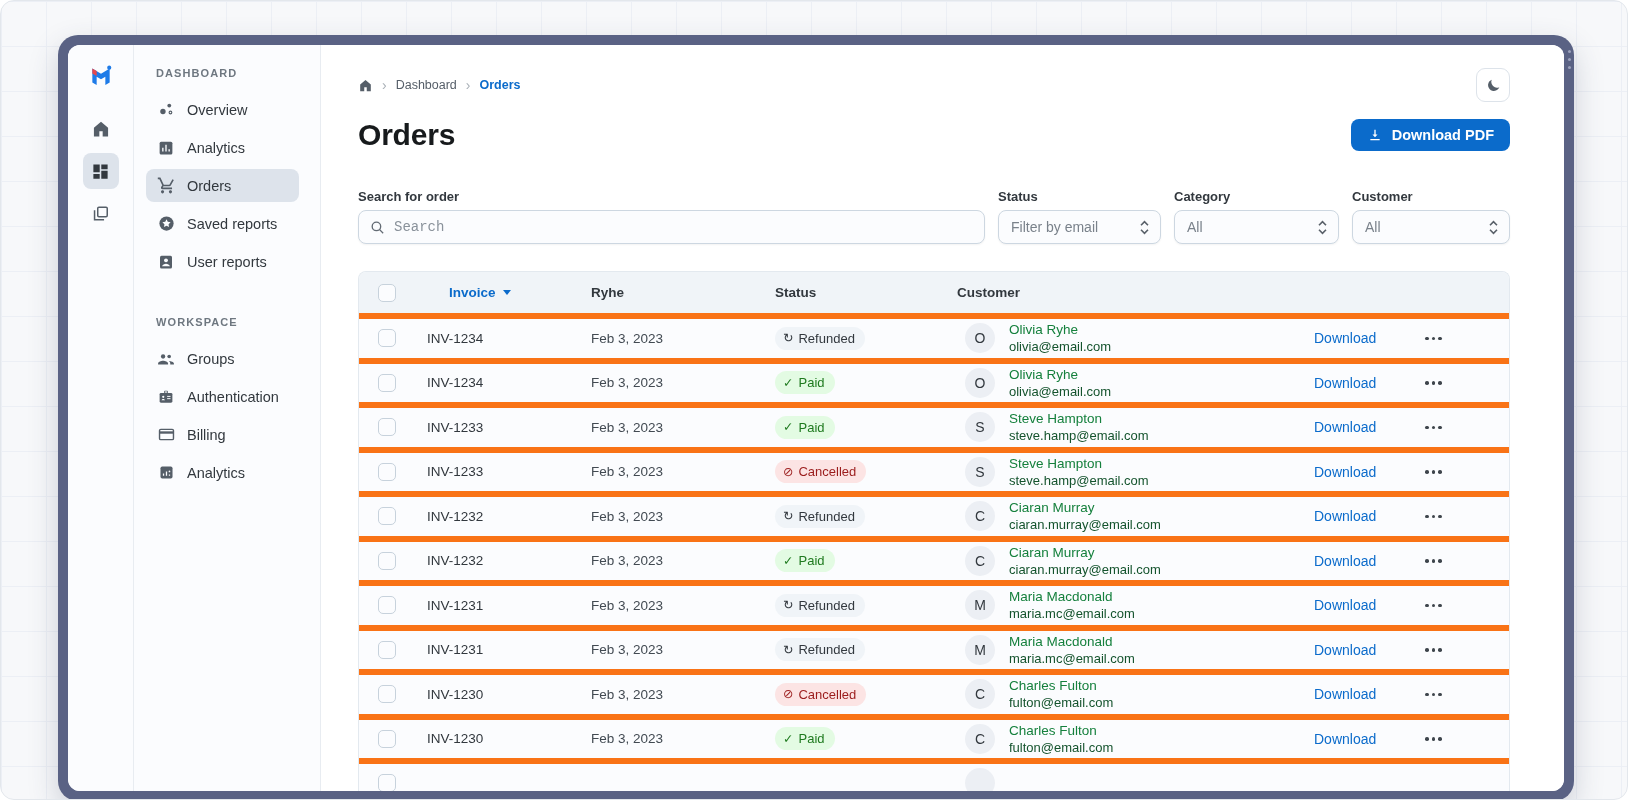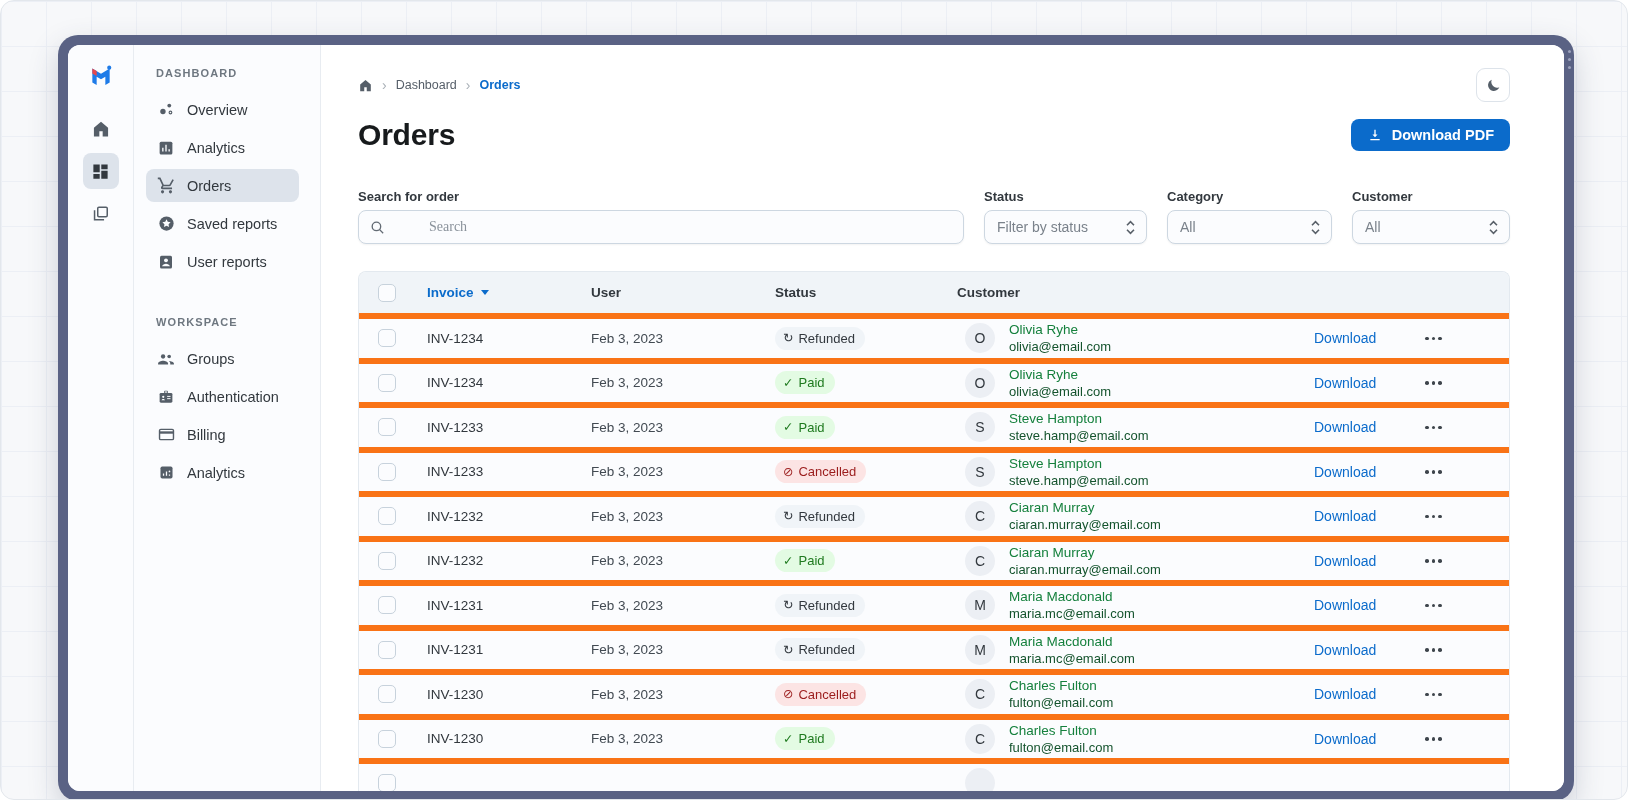--- a/index.html
+++ b/index.html
@@ -63,33 +63,32 @@
     display:flex; align-items:center; justify-content:center; cursor:pointer; color:#555E68;
   }
   .title-row{ margin-top:13px; display:flex; align-items:center; justify-content:space-between; }
   h1.page-title{ font-size:30px; font-weight:700; color:#171A1C; letter-spacing:-.2px; line-height:40px; }
   .pdf-btn{
     display:flex; align-items:center; gap:9px; background:#0B6BCB; color:#fff; border:none;
     border-radius:8px; height:32px; padding:0 16px; font-size:14.5px; font-weight:700; cursor:pointer;
     font-family:inherit;
   }
   
-  .filters{ margin-top:34px; display:flex; gap:20px; }
+  .filters{ margin-top:34px; display:flex; gap:13px; }
   .filter{ display:flex; flex-direction:column; gap:6px; }
   .filter.grow{ flex:1; }
   .filter-label{ font-size:13px; font-weight:700; color:#32383E; }
   .input, .select{
     height:34px; background:#FBFCFE; border:1px solid #CDD7E1; border-radius:8px;
     display:flex; align-items:center; box-shadow:0 1px 2px rgba(21,21,21,.05);
   }
   .input{ padding:0 10px; gap:8px; }
   .input input{
     border:none; outline:none; background:transparent; flex:1; font-size:14px; color:#be185d;
-    font-family:Liberation Serif, serif;
-    margin-left:35px;
+    font-family:Liberation Mono, monospace;
   }
   .input input::placeholder{ color:#8A929B; }
   .select{ padding:0 10px 0 12px; justify-content:space-between; cursor:pointer; }
   .select .sel-val{ font-size:14px; color:#7A828B; }
   .sel-status{ width:163px; } .sel-category{ width:165px; } .sel-customer{ width:158px; }
   
   .sheet{
     margin-top:27px; border:1px solid #E3E9EF; border-bottom:none; border-radius:8px 8px 0 0;
     overflow:hidden; background:#FBFCFE;
   }
@@ -98,21 +97,21 @@
   }
   .thead{ height:41px; background:#F0F4F8; font-size:13.5px; font-weight:700; color:#32383E; }
   .trow{ height:44.5px; border-top:6px solid #f97316; background:#FBFCFE; font-size:13.5px; color:#32383E; }
   .cell{ display:flex; align-items:center; }
   .c-check{ justify-content:center; }
   .c-invoice{ padding-left:12px; }
   .c-date{ padding-left:8px; color:#424A52; }
   .c-status{ padding-left:8px; }
   .c-customer{ padding-left:14px; gap:14px; }
   .c-menu{ padding-left:12px; }
-  .th-invoice{ color:#0B6BCB; display:flex; align-items:center; gap:7px; cursor:pointer; }
+  .th-invoice{ color:#0B6BCB; display:flex; align-items:center; gap:7px; cursor:pointer;margin-left:22px; }
   .caret-down{ width:0; height:0; border-left:4.5px solid transparent; border-right:4.5px solid transparent; border-top:5.5px solid #0B6BCB; }
   .checkbox{
     width:18px; height:18px; border:1.5px solid #C7D2DC; border-radius:5px; background:#FBFCFE; cursor:pointer; display:block;
   }
   .chip{
     display:inline-flex; align-items:center; gap:5px; height:23px; padding:0 10px 0 8px;
     border-radius:12px; font-size:13px; font-weight:500; white-space:nowrap;
   }
   .chip-icon{ font-size:12.5px; line-height:1; }
   .avatar{
@@ -318,21 +317,21 @@
                     <circle cx="10.5" cy="10.5" r="6"></circle>
                     <path d="M15 15l5 5"></path>
                   </svg>
               </span>
               <input type="text" placeholder="Search" style="">
             </div>
           </div>
           <div class="filter">
             <span class="filter-label">Status</span>
             <div class="select sel-status">
-              <span class="sel-val">Filter by status</span>
+              <span class="sel-val">Filter by email</span>
               <span>
                 <svg width="11" height="15" viewBox="0 0 11 15" fill="none" stroke="#596069" stroke-width="1.6">
                     <path d="M2 5.2 5.5 1.7 9 5.2M2 9.8l3.5 3.5L9 9.8"></path>
                   </svg>
               </span>
             </div>
           </div>
           <div class="filter">
             <span class="filter-label">Category</span>
             <div class="select sel-category">
@@ -361,21 +360,21 @@
           <div class="thead">
             <div class="cell c-check">
                 <span class="checkbox"></span>
               </div>
             <div class="cell c-invoice">
               <span class="th-invoice">
                 <span>Invoice</span>
                 <span class="caret-down"></span>
               </span>
             </div>
-            <div class="cell c-date" style="color:#32383E">User</div>
+            <div class="cell c-date" style="color:#32383E">Ryhe</div>
             <div class="cell c-status">Status</div>
             <div class="cell" style="padding-left:6px">Customer</div>
             <div class="cell"></div>
             <div class="cell"></div>
           </div>
           <div>
               <div class="trow">
     <div class="cell c-check">
                   <span class="checkbox"></span>
                 </div>

